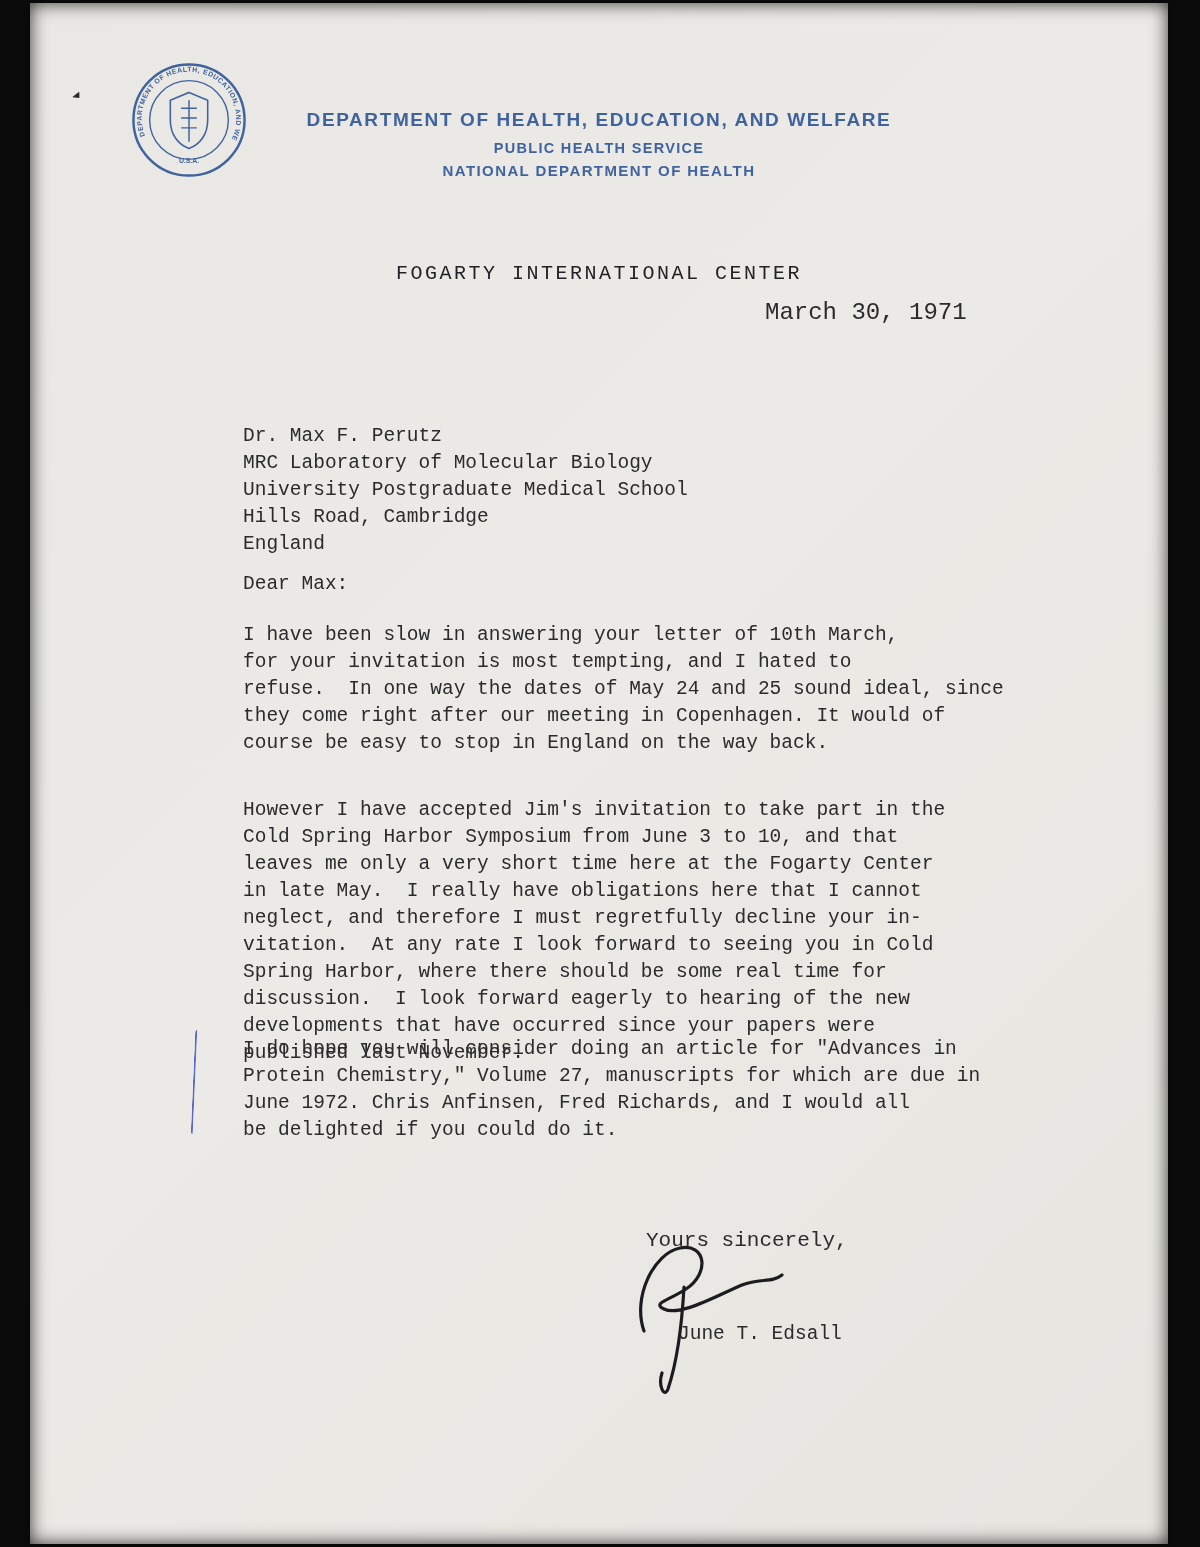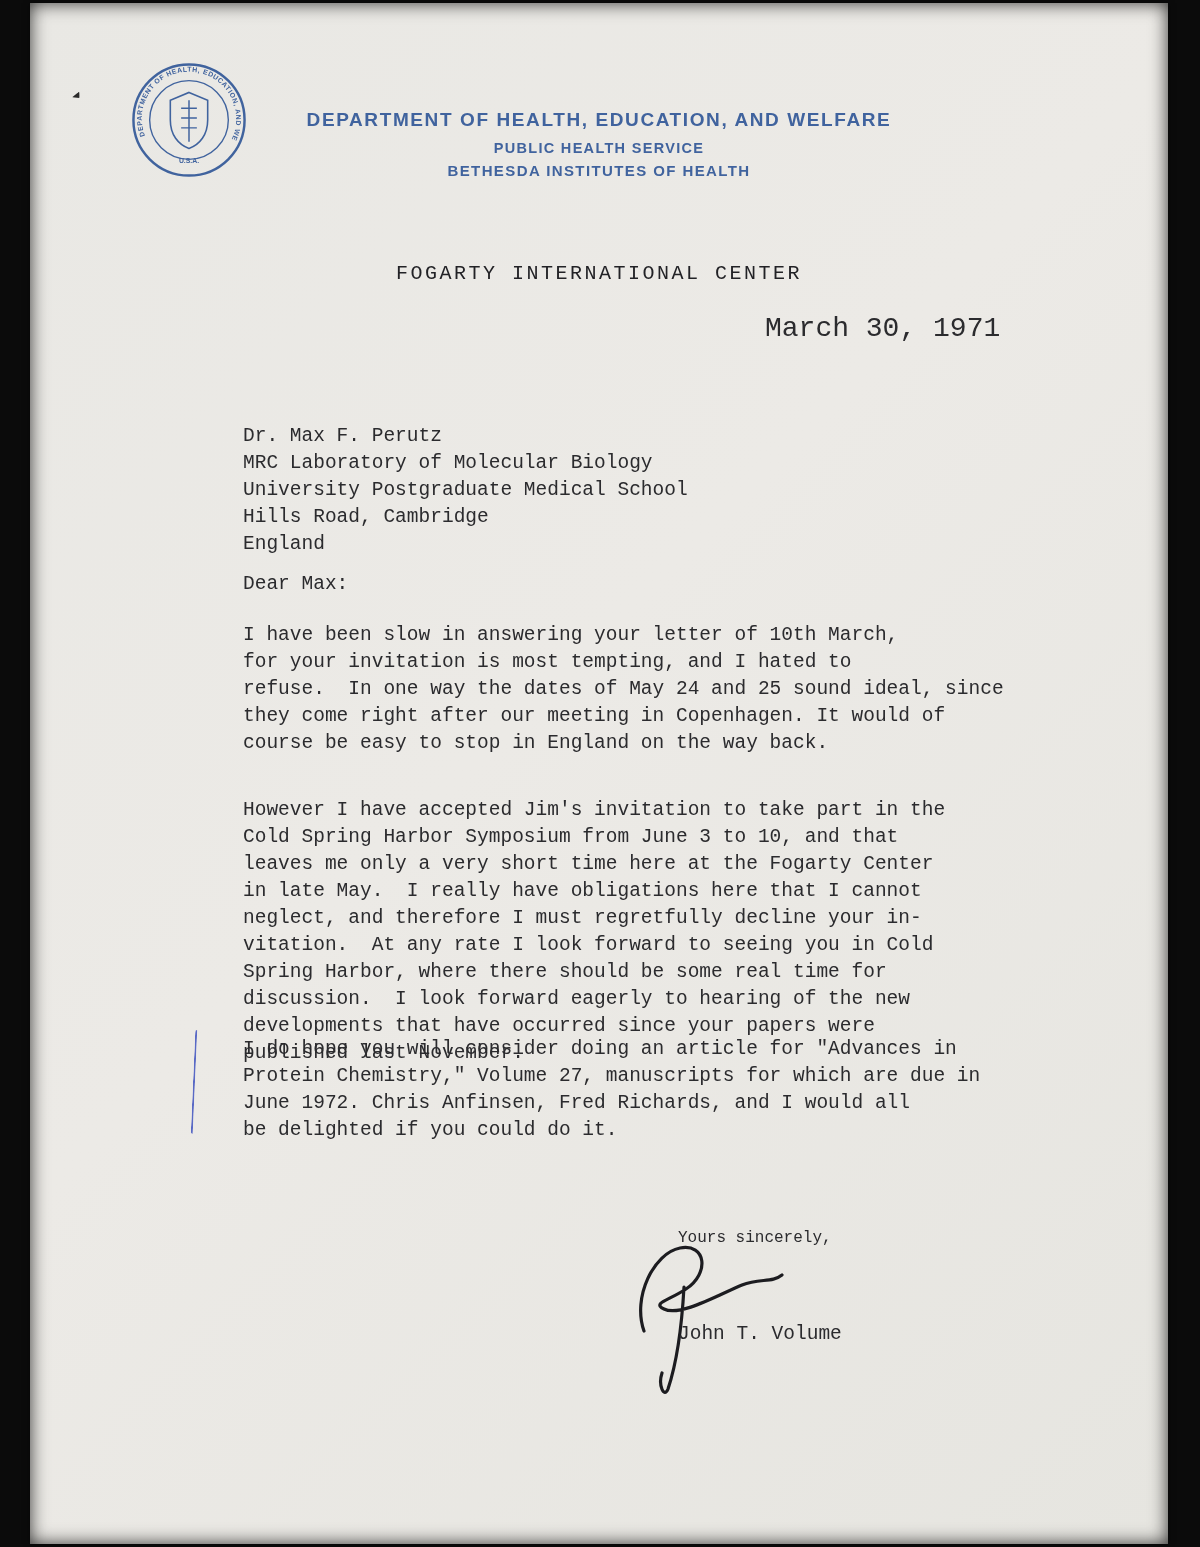--- a/index.html
+++ b/index.html
@@ -54,41 +54,41 @@
     font-size: 20px;
     letter-spacing: 2.5px;
     color: #222226;
     font-family: "Liberation Mono", "DejaVu Sans Mono", monospace;
     margin-top: 46px;
   }
   
   .date-line {
     position: absolute;
     left: 735px;
-    top: 310px;
-    font-size: 28px;
+    top: 296px;
+    font-size: 24px;
   }
   .block {
     position: absolute;
     left: 213px;
     font-size: 19.5px;
     line-height: 27px;
     white-space: pre-wrap;
   }
   .addr   { top: 420px; }
   .salut  { top: 568px; }
   .para-1 { top: 619px; }
   .para-2 { top: 762px; margin-top: 32px; }
   .para-3 { top: 1033px; }
   .para-4 { top: 1151px; }
   .closing {
     position: absolute;
-    left: 648px;
+    left: 616px;
     top: 1226px;
-    font-size: 16px;
+    font-size: 21px;
   }
   .sig-name {
     position: absolute;
     left: 648px;
     top: 1320px;
     font-size: 19.5px;
   }
   .signature-svg {
     position: absolute;
     left: 592px;
@@ -137,21 +137,21 @@
       <text font-size="7" letter-spacing="0.6" fill="#40639e" font-family="Liberation Sans, sans-serif" font-weight="bold">
         <textPath href="#sealTextPath" startOffset="2">DEPARTMENT OF HEALTH, EDUCATION, AND WELFARE</textPath>
       </text>
       <text x="60" y="104" text-anchor="middle" font-size="7" fill="#40639e" font-family="Liberation Sans, sans-serif" font-weight="bold">U.S.A.</text>
       <path d="M60 32 L79 40 V60 C79 75 71 85 60 89 C49 85 41 75 41 60 V40 Z" fill="none" stroke="#40639e" stroke-width="1.6"></path>
       <path d="M60 40 V82 M52 48 H68 M52 58 H68 M52 68 H68" fill="none" stroke="#40639e" stroke-width="1.5"></path>
     </svg>
 
     <div class="lh-line lh-dept">DEPARTMENT OF HEALTH, EDUCATION, AND WELFARE</div>
     <div class="lh-line lh-service">PUBLIC HEALTH SERVICE</div>
-    <div class="lh-line lh-nih">BETHESDA INSTITUTES OF HEALTH</div>
+    <div class="lh-line lh-nih">NATIONAL DEPARTMENT OF HEALTH</div>
     <div class="lh-line lh-center">FOGARTY INTERNATIONAL CENTER</div>
 
     <div class="date-line mono">March 30, 1971</div>
 
     <div class="block mono addr">Dr. Max F. Perutz
 MRC Laboratory of Molecular Biology
 University Postgraduate Medical School
 Hills Road, Cambridge
 England</div>
 
@@ -187,18 +187,18 @@
                C 10 62, 32 18, 58 13
                C 84 8, 88 38, 64 54
                C 46 66, 30 68, 42 74
                C 58 82, 96 60, 120 50
                C 138 43, 150 48, 160 40
                M 62 52
                C 60 88, 56 124, 46 154
                C 42 164, 36 150, 40 138" fill="none" stroke="#1c1c20" stroke-width="3.2" stroke-linecap="round" stroke-linejoin="round"></path>
     </svg>
 
-    <div class="sig-name mono">John T. Volume</div>
+    <div class="sig-name mono">June T. Edsall</div>
 
     <div class="margin-mark"></div>
 
   </div>
 </div>
 
 </body></html>

